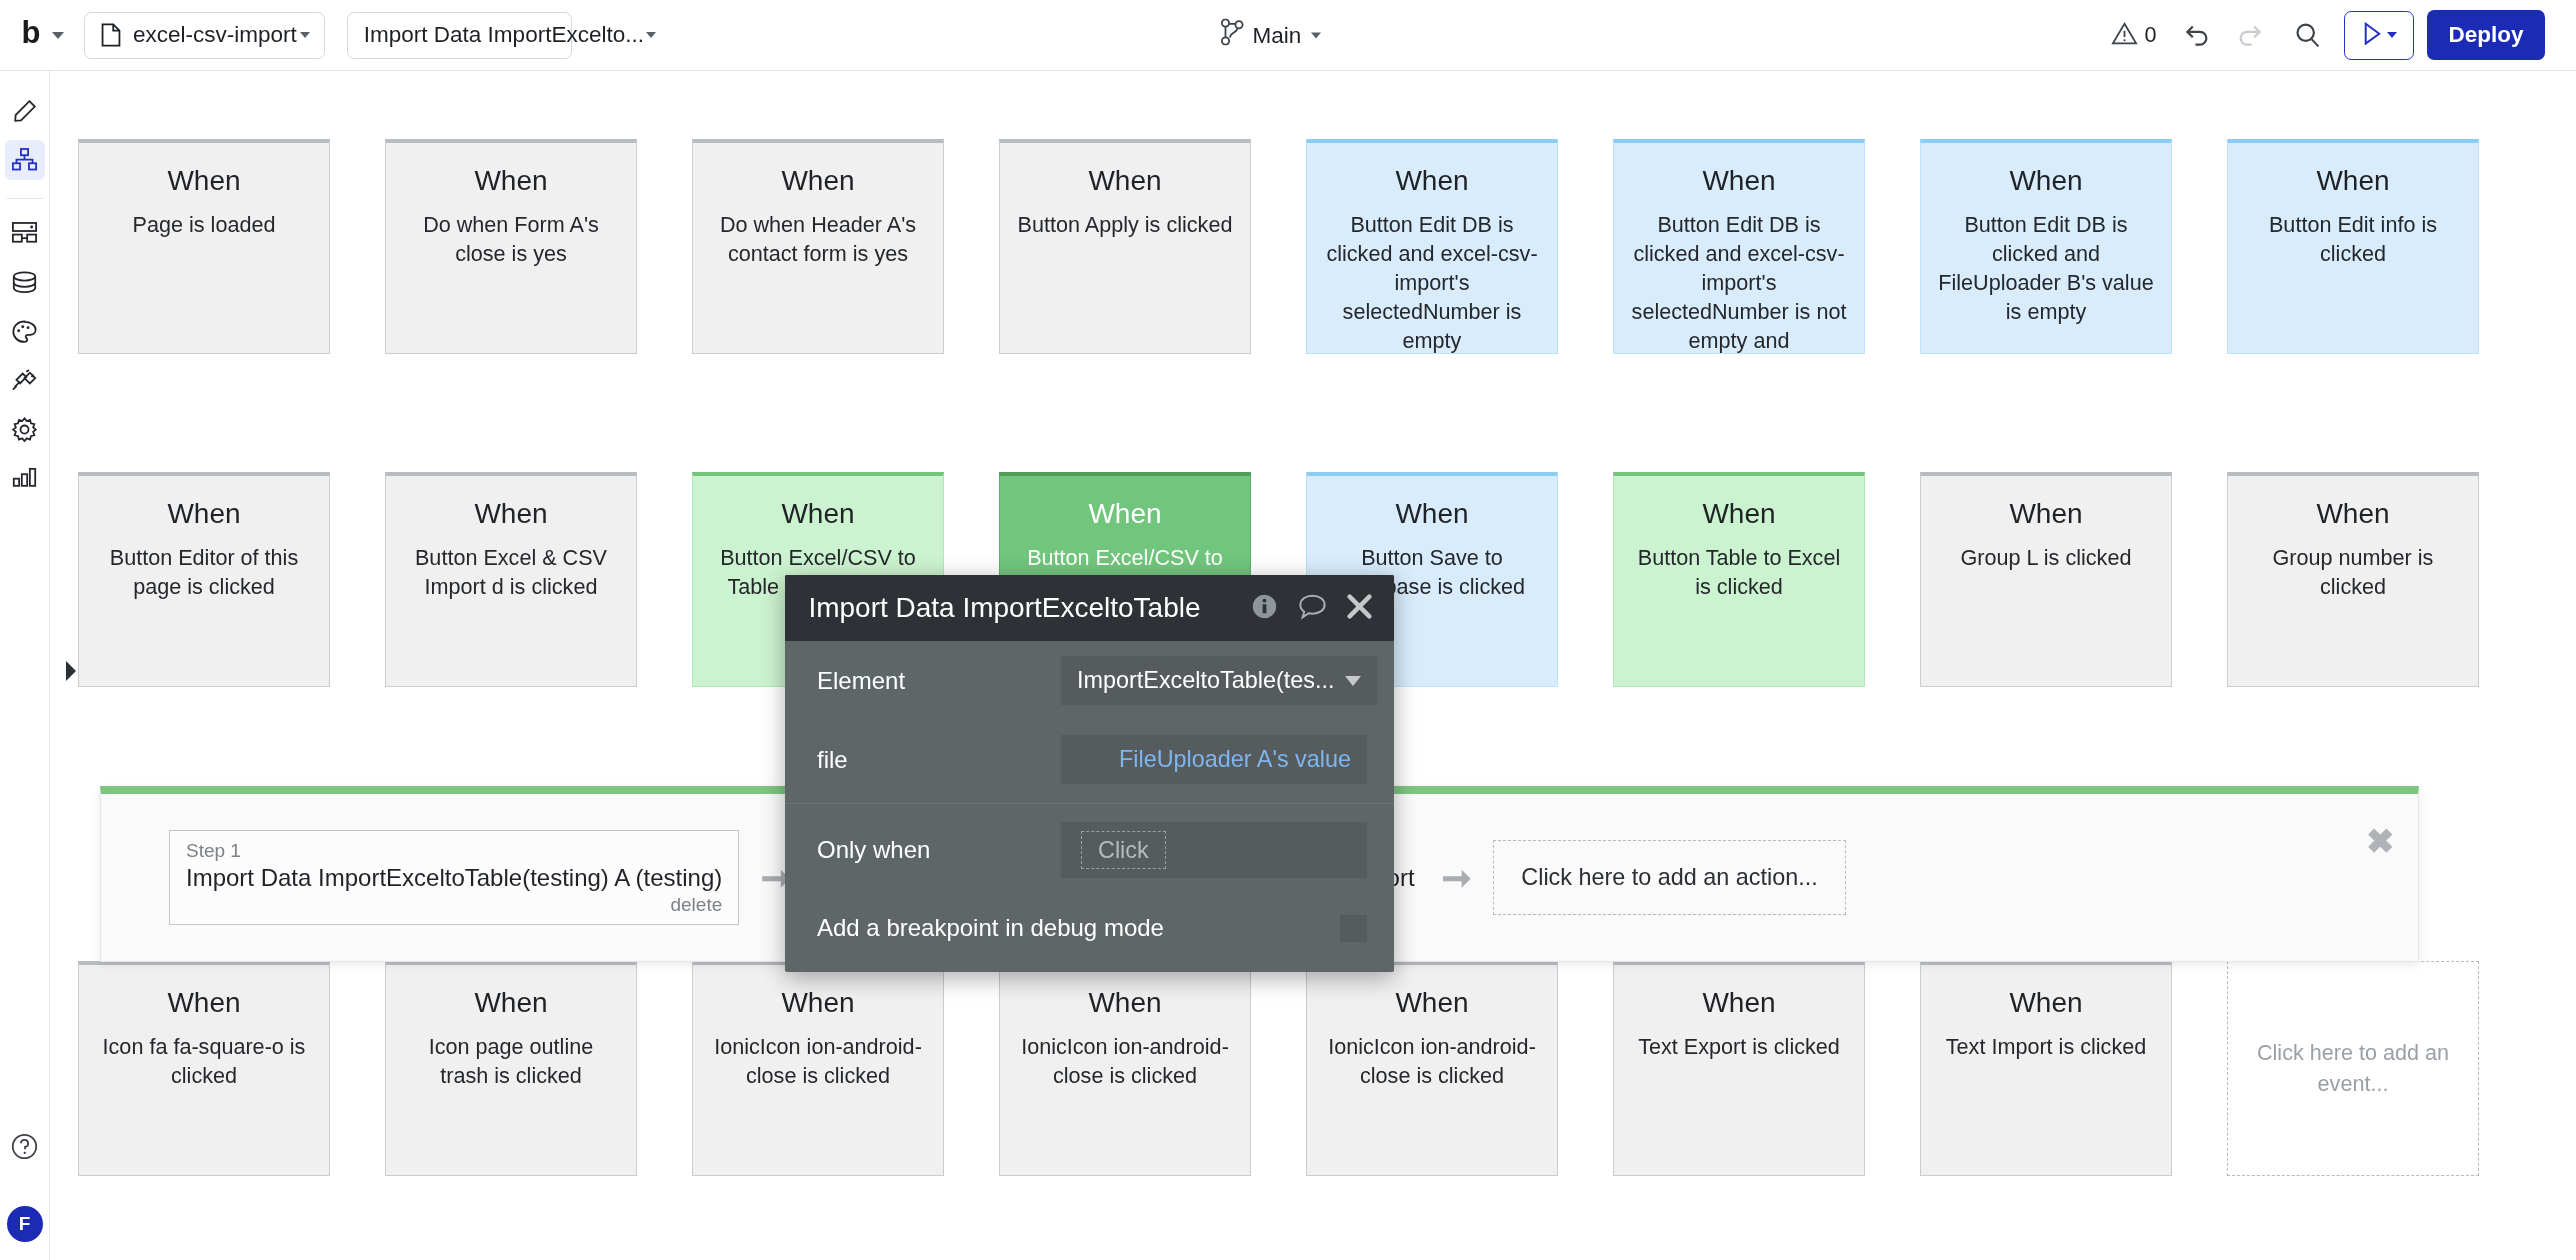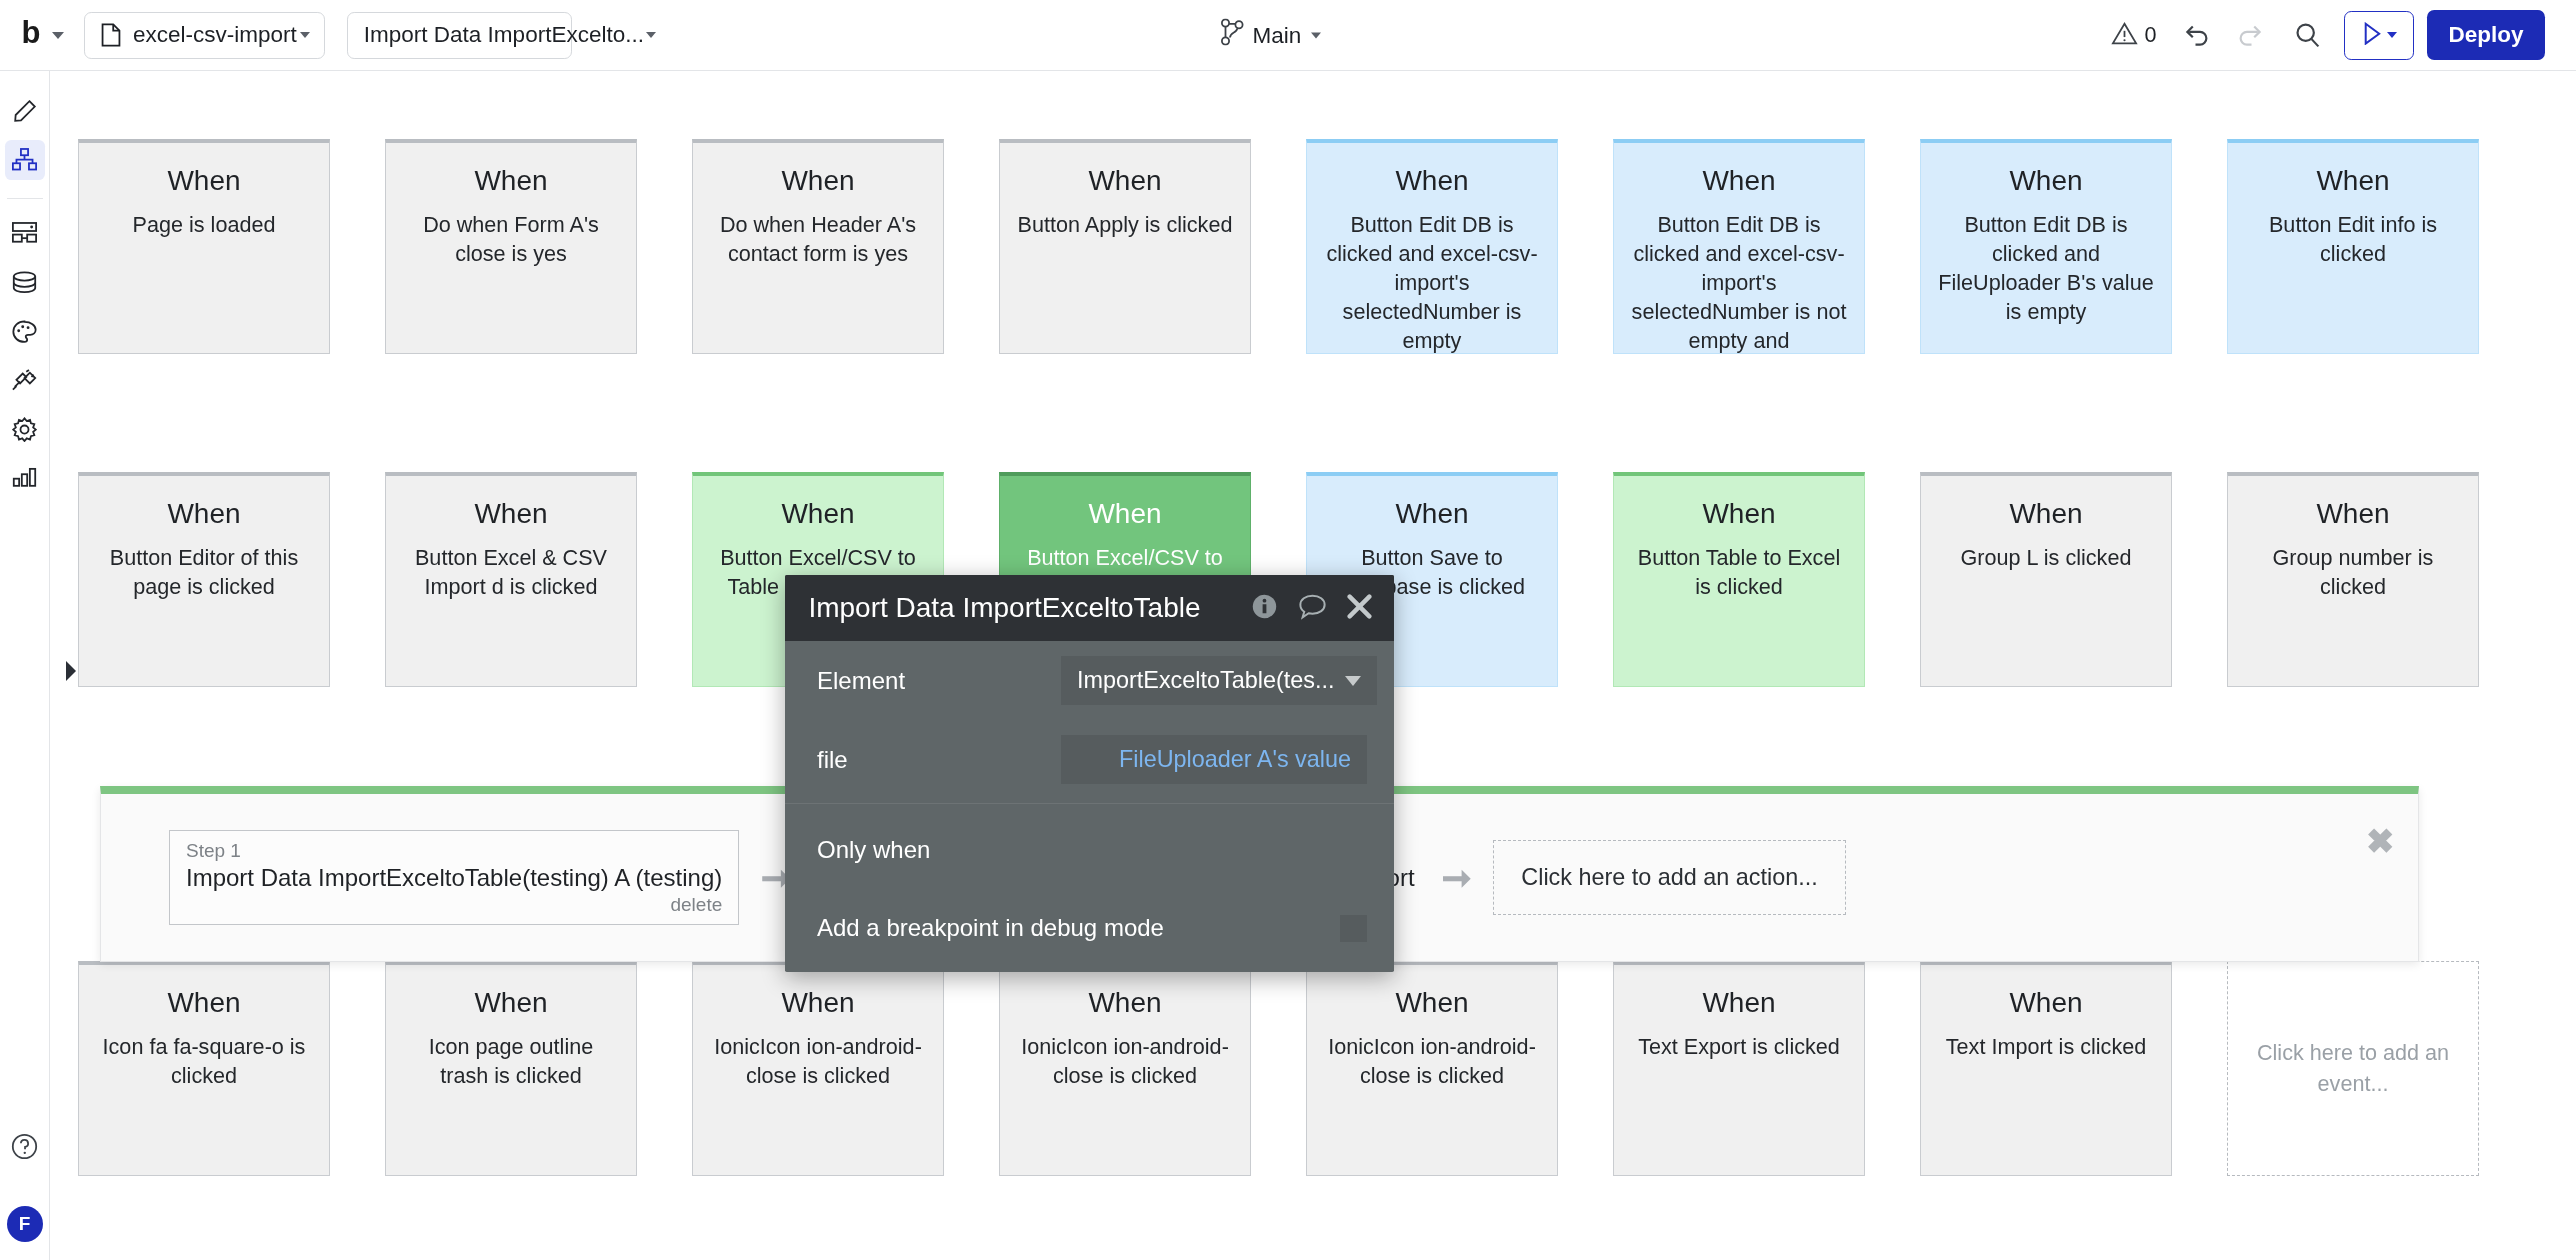--- a/index.html
+++ b/index.html
@@ -594,20 +594,23 @@
       <div class="m-label">file</div>
       <div class="m-field">
         <span class="fval link">FileUploader A's value</span>
       </div>
     </div>
 
     <div class="m-div"></div>
 
     <div class="m-row onlywhen">
       <div class="m-label">Only when</div>
+      <div class="m-onlywhen-field">
+        <span class="m-click">Click</span>
+      </div>
     </div>
 
     <div class="m-row bp">
       <div class="m-bp-label">Add a breakpoint in debug mode</div>
       <div class="m-checkbox"></div>
     </div>
   </div>
 </div>
 
 

